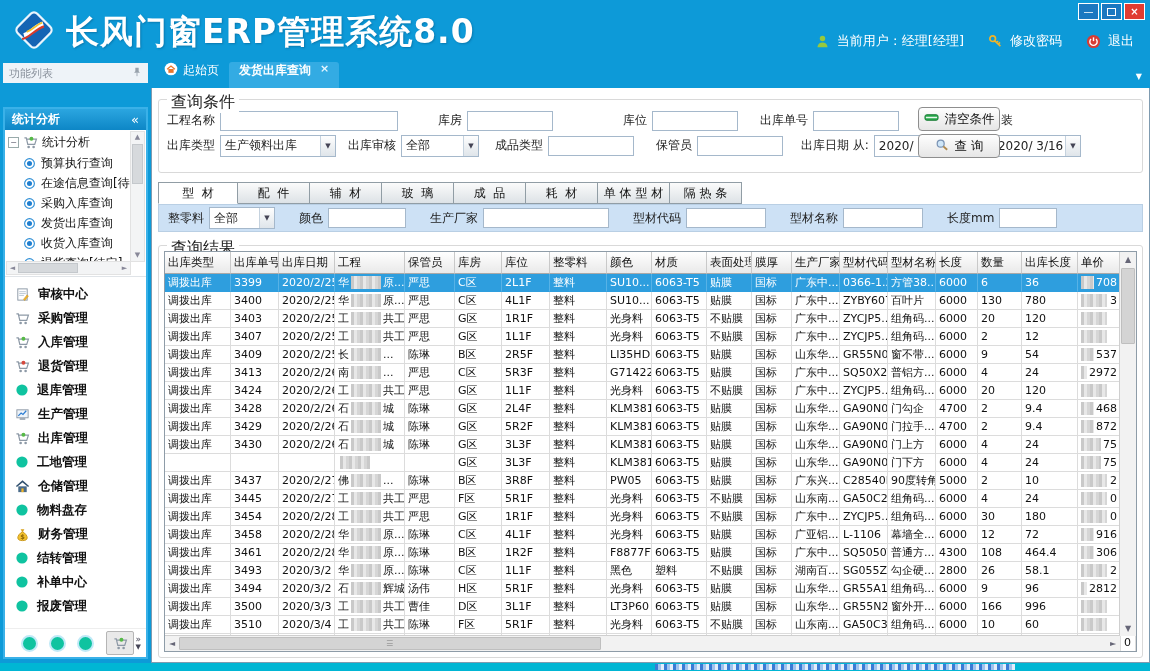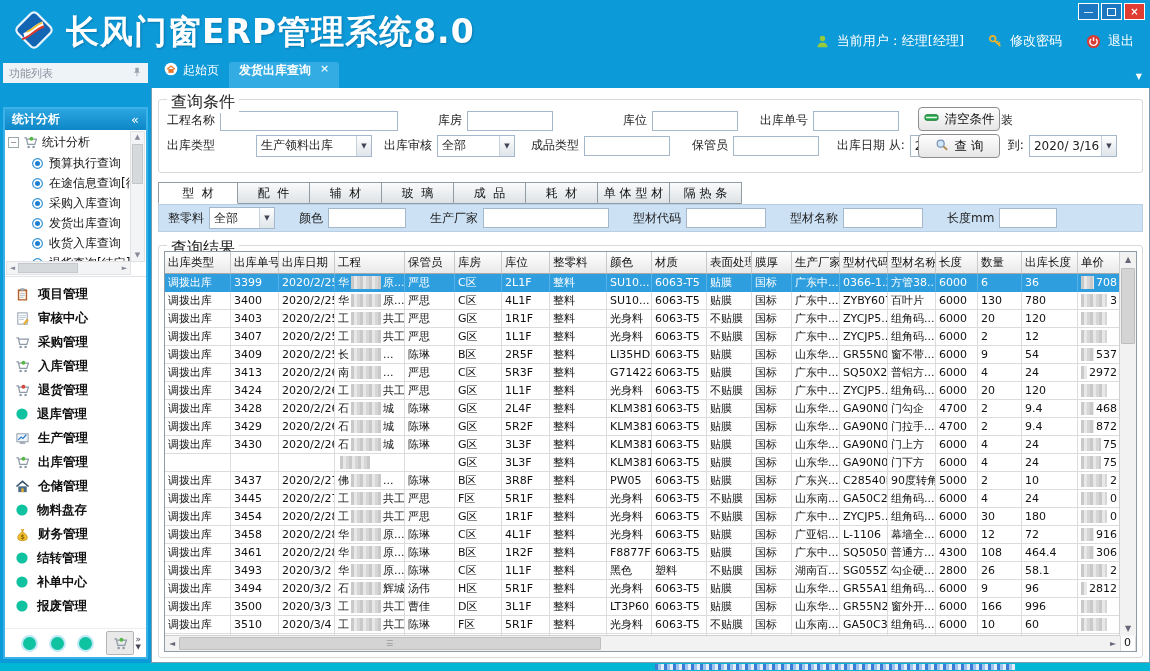--- a/index.html
+++ b/index.html
@@ -26,21 +26,21 @@
     padding:0 6px;font-size:11px;color:#8a929c;justify-content:space-between;flex:none;}
   .side-panel{flex:1;margin:2px 1px 4px;border:2px solid #3ab1e8;background:#fff;display:flex;
     flex-direction:column;min-height:0;justify-content:space-between;}
   .group-header{height:21px;background:linear-gradient(#2ba6e0,#0d86c6);color:#fff;font-weight:bold;
     font-size:12px;display:flex;align-items:center;justify-content:space-between;padding:0 7px;flex:none;}
   .group-header .collapse{font-weight:normal;font-size:13px;}
   .tree-wrap{height:146px;flex:none;position:relative;overflow:hidden;border-bottom:1px solid #e0e4e8;font-size:12px;color:#111;}
   .tree-root{display:flex;align-items:center;gap:4px;padding:4px 2px 2px 3px;}
   .expander{width:9px;height:9px;border:1px solid #9aa;display:inline-flex;align-items:center;justify-content:center;
     font-size:8px;color:#667;line-height:1;background:#fff;flex:none;}
-  .tree-item{display:flex;align-items:center;gap:5px;height:20px;padding-left:26px;white-space:nowrap;}
+  .tree-item{display:flex;align-items:center;gap:5px;height:20px;padding-left:18px;white-space:nowrap;}
   .mini-vsb{position:absolute;right:1px;top:1px;bottom:14px;width:13px;background:#f3f4f5;border:1px solid #e2e2e2;}
   .mini-vsb .ar{height:11px;font-size:7px;color:#889;text-align:center;line-height:11px;}
   .mini-vsb .th{margin:1px;height:38px;background:#d6d9dc;border:1px solid #c4c8cc;}
   .mini-vsb .ar.dn{position:absolute;bottom:0;left:0;right:0;}
   .mini-hsb{position:absolute;left:1px;right:15px;bottom:1px;height:12px;background:#f3f4f5;border:1px solid #e2e2e2;
     display:flex;align-items:center;}
   .mini-hsb .ar{width:11px;font-size:7px;color:#889;text-align:center;}
   .mini-hsb .th{height:8px;width:58px;background:#d6d9dc;border:1px solid #c4c8cc;}
   .side-menu{flex:1;padding-top:5px;overflow:hidden;}
   .menu-item{height:24px;display:flex;align-items:center;gap:8px;padding-left:10px;
@@ -267,31 +267,20 @@
           <div class="mini-hsb">
             <div class="ar">◄</div>
               <div class="th"></div>
               <div class="ar" style="margin-left:auto;">►</div>
           </div>
         </div>
         <div class="side-menu">
             <div class="menu-item">
               <span class="ticon">
                 <svg viewBox="0 0 16 16" width="15" height="15">
-                  <rect x="3" y="2.5" width="10" height="12" rx="1" fill="#b5622f"></rect>
-                  <rect x="4.5" y="4.5" width="7" height="8.5" fill="#fdf6ec"></rect>
-                  <rect x="5.5" y="1.2" width="5" height="2.8" rx="1" fill="#9aa7b0"></rect>
-                  <path d="M5.5 7h5M5.5 9h5M5.5 11h3.5" stroke="#b8c0c7" stroke-width="1"></path>
-                </svg>
-              </span>
-              <span>项目管理</span>
-            </div>
-            <div class="menu-item">
-              <span class="ticon">
-                <svg viewBox="0 0 16 16" width="15" height="15">
                   <rect x="3" y="2" width="10" height="12" fill="#fff" stroke="#8a97a5"></rect>
                   <path d="M4.5 5h7M4.5 7h7M4.5 9h5" stroke="#b9c6d3" stroke-width="1"></path>
                   <path d="M9 13.2l3.8-4.8 1.5 1.2-3.8 4.8z" fill="#f0b429" stroke="#c98f1b" stroke-width="0.5"></path>
                 </svg>
               </span>
               <span>审核中心</span>
             </div>
             <div class="menu-item">
               <span class="ticon">
                 <svg viewBox="0 0 16 16" width="15" height="15">
@@ -345,20 +334,28 @@
             <div class="menu-item">
               <span class="ticon">
                 <svg viewBox="0 0 16 16" width="15" height="15">
                   <path d="M1.5 3h2l1.6 7h7.4l1.8-5.5H4.3" fill="none" stroke="#8d99a6" stroke-width="1.3"></path>
                   <circle cx="6" cy="12.8" r="1.4" fill="#8d99a6"></circle>
                   <circle cx="11.3" cy="12.8" r="1.4" fill="#8d99a6"></circle>
                   <circle cx="9" cy="4" r="2.1" fill="#56b947"></circle>
                 </svg>
               </span>
               <span>出库管理</span>
+            </div>
+            <div class="menu-item">
+              <span class="ticon">
+                <svg viewBox="0 0 16 16" width="14" height="14">
+                  <circle cx="8" cy="8" r="6.4" fill="#0fc3a0"></circle>
+                </svg>
+              </span>
+              <span>工地管理</span>
             </div>
             <div class="menu-item">
               <span class="ticon">
                 <svg viewBox="0 0 16 16" width="15" height="15">
                   <path d="M1.5 8L8 2.5 14.5 8" fill="none" stroke="#31506e" stroke-width="1.6"></path>
                   <rect x="3.5" y="7.8" width="9" height="6.2" fill="#4a6b8a"></rect>
                   <rect x="6.8" y="10" width="2.4" height="4" fill="#f0b429"></rect>
                 </svg>
               </span>
               <span>仓储管理</span>
@@ -460,21 +457,21 @@
               <span class="radio on"></span>
                 <span>工装</span>
             </span>
             <span style="margin-left:12px;display:inline-flex;align-items:center;">
               <span class="radio"></span>
                 <span>家装</span>
             </span>
           </div>
           <div class="qrow">
             <label>出库类型</label>
-            <div class="combo" style="width:110px;margin-left:36px;">
+            <div class="combo" style="width:110px;">
               <span>生产领料出库</span>
                 <span class="caret">▼</span>
             </div>
             <label style="margin-left:12px;">出库审核</label>
             <div class="combo" style="width:72px;">
               <span>全部</span>
                 <span class="caret">▼</span>
             </div>
             <label style="margin-left:16px;">成品类型</label>
             <input class="tbox" style="width: 78px;">

